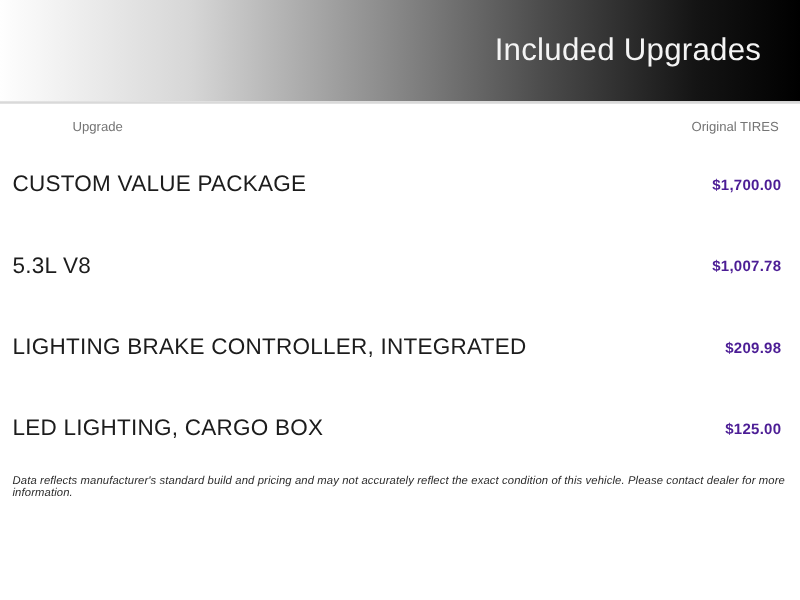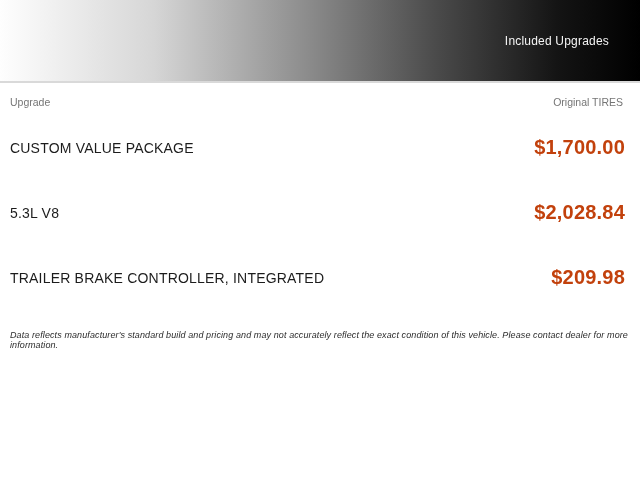--- a/index.html
+++ b/index.html
@@ -12,57 +12,58 @@
     height: 83px;
     background: linear-gradient(90deg, #fefefe 0%, #d6d6d6 24%, #8c8c8c 48%, #4b4b4b 68%, #141414 87%, #000000 100%);
     display: flex;
     align-items: center;
     justify-content: flex-end;
     padding-right: 31px;
     border-bottom: 2px solid #d9d9d9;
   }
   .banner-title {
     color: #f4f4f4;
-    font-size: 12px;
+    font-size: 25px;
     font-weight: 400;
     letter-spacing: 0.2px;
   }
 
   .col-headers {
     display: flex;
     justify-content: space-between;
     align-items: flex-start;
     padding: 13px 17px 0 10px;
     color: #757575;
     font-size: 10.5px;
     height: 25px;
+    margin-left: 48px;
   }
 
   .rows { margin-top: 7px; }
   .row {
     height: 65px;
     display: flex;
     align-items: center;
     justify-content: space-between;
     padding: 0 15px 0 10px;
   }
   .row-name {
-    font-size: 14px;
+    font-size: 18px;
     color: #1c1c1c;
     letter-spacing: 0.2px;
   }
   .row-price {
-    font-size: 20px;
+    font-size: 12px;
     font-weight: 700;
-    color: #c2410c;
+    color: #4c1d95;
     letter-spacing: 0.2px;
   }
 
   .disclaimer {
-    margin-top: 20px;
+    margin-top: 4px;
     padding: 0 1px 0 10px;
     font-size: 9px;
     font-style: italic;
     color: #2c2c2c;
     letter-spacing: 0.1px;
   }
 </style>
 </head>
 <body>
 
@@ -77,23 +78,27 @@
     <span>Original TIRES</span>
   </div>
 
   <div class="rows">
     <div class="row">
       <span class="row-name">CUSTOM VALUE PACKAGE</span>
       <span class="row-price">$1,700.00</span>
     </div>
     <div class="row">
       <span class="row-name">5.3L V8</span>
-      <span class="row-price">$2,028.84</span>
+      <span class="row-price">$1,007.78</span>
     </div>
     <div class="row">
-      <span class="row-name">TRAILER BRAKE CONTROLLER, INTEGRATED</span>
+      <span class="row-name">LIGHTING BRAKE CONTROLLER, INTEGRATED</span>
       <span class="row-price">$209.98</span>
+    </div>
+    <div class="row">
+      <span class="row-name">LED LIGHTING, CARGO BOX</span>
+      <span class="row-price">$125.00</span>
     </div>
   </div>
 
   <div class="disclaimer">Data reflects manufacturer's standard build and pricing and may not accurately reflect the exact condition of this vehicle. Please contact dealer for more information.</div>
 
 </div>
 
 </body></html>

